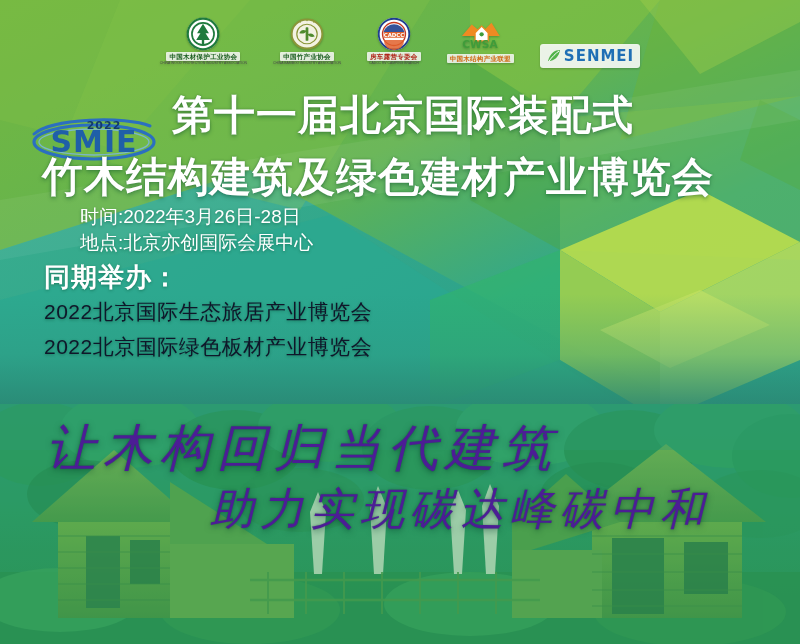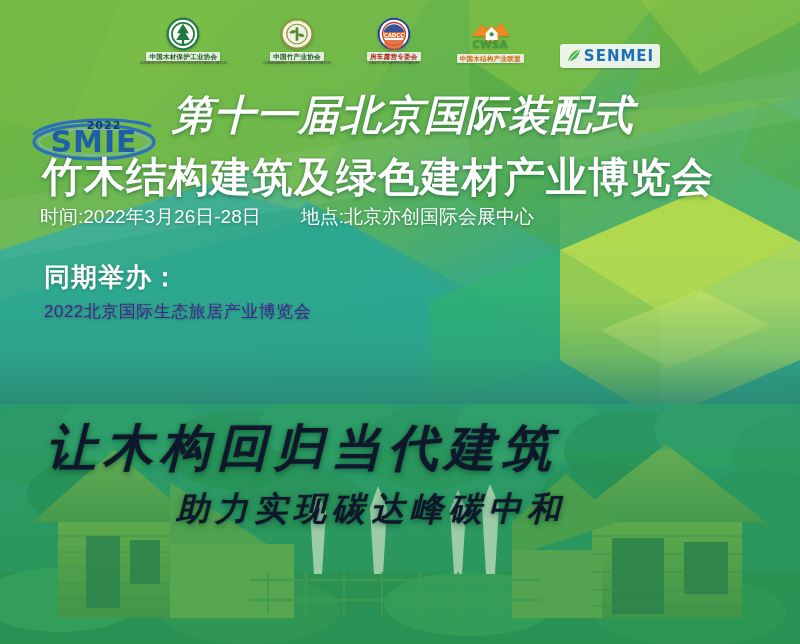--- a/index.html
+++ b/index.html
@@ -29,21 +29,21 @@
   
   .photo-fade{
     position:absolute;left:0;right:0;bottom:240px;height:110px;
     background:linear-gradient(180deg,rgba(47,165,140,0) 0%,rgba(45,150,125,0.35) 55%,rgba(42,135,115,0.85) 100%);
     pointer-events:none;
   }
 
   
   .logo-strip{
     position:absolute;top:12px;left:0;right:0;height:58px;
-    display:flex;align-items:center;justify-content:center;gap:36px;
+    display:flex;align-items:center;justify-content:center;gap:26px;
   }
   .assoc-logo{
     position:relative;display:flex;flex-direction:column;align-items:center;
     filter:drop-shadow(0 1px 1px rgba(0,0,0,.25));
   }
   .assoc-mark{width:34px;height:34px;}
   .assoc-cap{
     margin-top:1px;
     font-size:6.5px;line-height:7px;font-weight:bold;
     color:#1b5e20;background:rgba(255,255,255,.82);
@@ -68,54 +68,55 @@
   
   .smie{position:absolute;left:30px;top:88px;width:128px;height:50px;margin-top:24px;}
 
   
   .title-block{position:absolute;left:36px;top:92px;right:14px;}
   .title-line{
     font-size:41px;line-height:46px;font-weight:bold;color:#ffffff;
     letter-spacing:1px;white-space:nowrap;
     text-shadow:0 2px 4px rgba(0,70,40,.40), 0 0 2px rgba(0,60,35,.35);
   }
-  .title-line.l1{padding-left:136px;font-style:italic;}
+  .title-line.l1{padding-left:136px;}
   .title-line.l2{padding-left:6px;margin-top:16px;}
 
   
   .meta-row{
     position:absolute;left:40px;top:204px;right:20px;
     display:flex;align-items:baseline;
     font-size:19px;line-height:26px;color:#ffffff;font-weight:500;
     text-shadow:0 1px 3px rgba(0,70,45,.45);
+    flex-direction:column;
   }
   .meta-venue{margin-left:40px;}
 
   
   .concurrent{position:absolute;left:44px;top:262px;right:20px;}
   .concurrent-head{
     font-size:26px;line-height:30px;font-weight:bold;color:#ffffff;
     letter-spacing:1px;text-shadow:0 1px 3px rgba(0,70,45,.45);
     margin-bottom:8px;
   }
   .concurrent-item{
-    font-size:17px;line-height:24px;color:#4c1d95;margin-bottom:11px;
+    font-size:21px;line-height:24px;color:#0f172a;margin-bottom:11px;
     text-shadow:0 1px 3px rgba(0,70,45,.45);letter-spacing:.5px;
   }
 
   
   .slogan{position:absolute;left:0;right:0;top:418px;}
   .slogan-line{
-    color:#0f172a;font-weight:bold;white-space:nowrap;
+    color:#4c1d95;font-weight:normal;white-space:nowrap;
     font-family:"DejaVu Serif","Liberation Serif",serif;
     font-style:italic;
     text-shadow:0 2px 6px rgba(0,60,40,.55), 0 0 2px rgba(0,55,35,.4);
   }
   .slogan-line.s1{font-size:50px;line-height:60px;padding-left:46px;letter-spacing:7px;}
-  .slogan-line.s2{font-size:33px;line-height:54px;padding-left:176px;letter-spacing:6px;margin-top:4px;}
+  .slogan-line.s2{font-size:44px;line-height:54px;padding-left:176px;letter-spacing:6px;margin-top:4px;margin-left:34px;}
 </style>
 </head>
 <body>
 
 <div id="poster">
 
   <div class="bg-base"></div>
 
   <div class="bg-poly">
     <svg viewBox="0 0 800 644" preserveAspectRatio="none" xmlns="http://www.w3.org/2000/svg">
@@ -353,20 +354,21 @@
   </div>
 
   <div class="meta-row">
     <span><span>时间:</span><span>2022年3月26日-28日</span></span>
     <span class="meta-venue"><span>地点:</span><span>北京亦创国际会展中心</span></span>
   </div>
 
   <div class="concurrent">
     <div class="concurrent-head">同期举办：</div>
     <div class="concurrent-item">2022北京国际生态旅居产业博览会</div>
+    <div class="concurrent-item">2022北京国际绿色板材产业博览会</div>
   </div>
 
   <div class="slogan">
     <div class="slogan-line s1">让木构回归当代建筑</div>
     <div class="slogan-line s2">助力实现碳达峰碳中和</div>
   </div>
 
 </div>
 
 </body></html>

